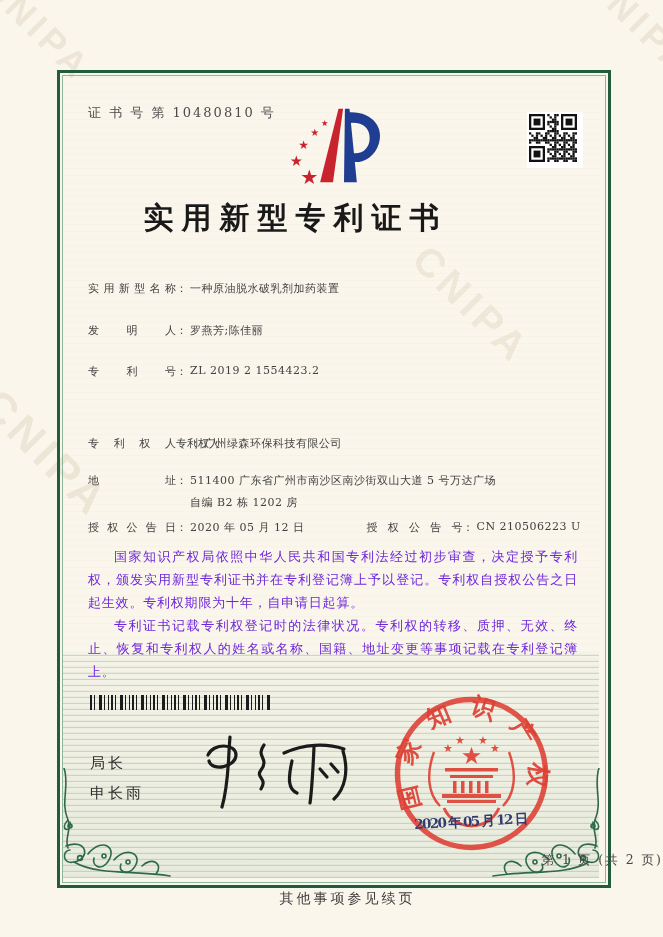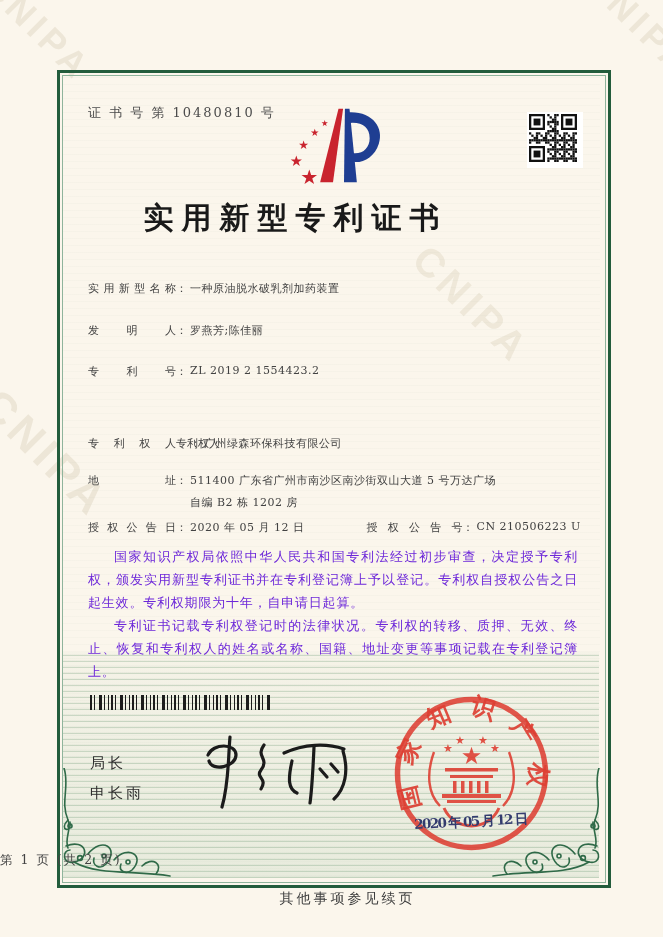--- a/index.html
+++ b/index.html
@@ -75,21 +75,21 @@
   }
   .officer{
     position:absolute;left:90px;top:748px;z-index:4;
     font-family:"Liberation Sans","DejaVu Sans",sans-serif;
     font-size:15px;color:#2c2c2c;letter-spacing:3px;line-height:30px;
   }
   .signature{position:absolute;left:192px;top:731px;z-index:5;width:170px;height:82px;}
   .seal{position:absolute;left:384px;top:686px;width:175px;height:175px;z-index:5;opacity:.92;}
   .page-num{
     position:absolute;left:0;top:852px;width:663px;z-index:4;
-    text-align:left;font-size:12.5px;color:#444;letter-spacing:2px;
+    text-align:right;font-size:12.5px;color:#444;letter-spacing:2px;
   }
   .foot-note{
     position:absolute;left:16px;top:890px;width:663px;z-index:4;
     text-align:center;font-size:14px;color:#3e3e3e;letter-spacing:3px;
   }
 </style>
 </head>
 <body>
 
 <div class="page">

